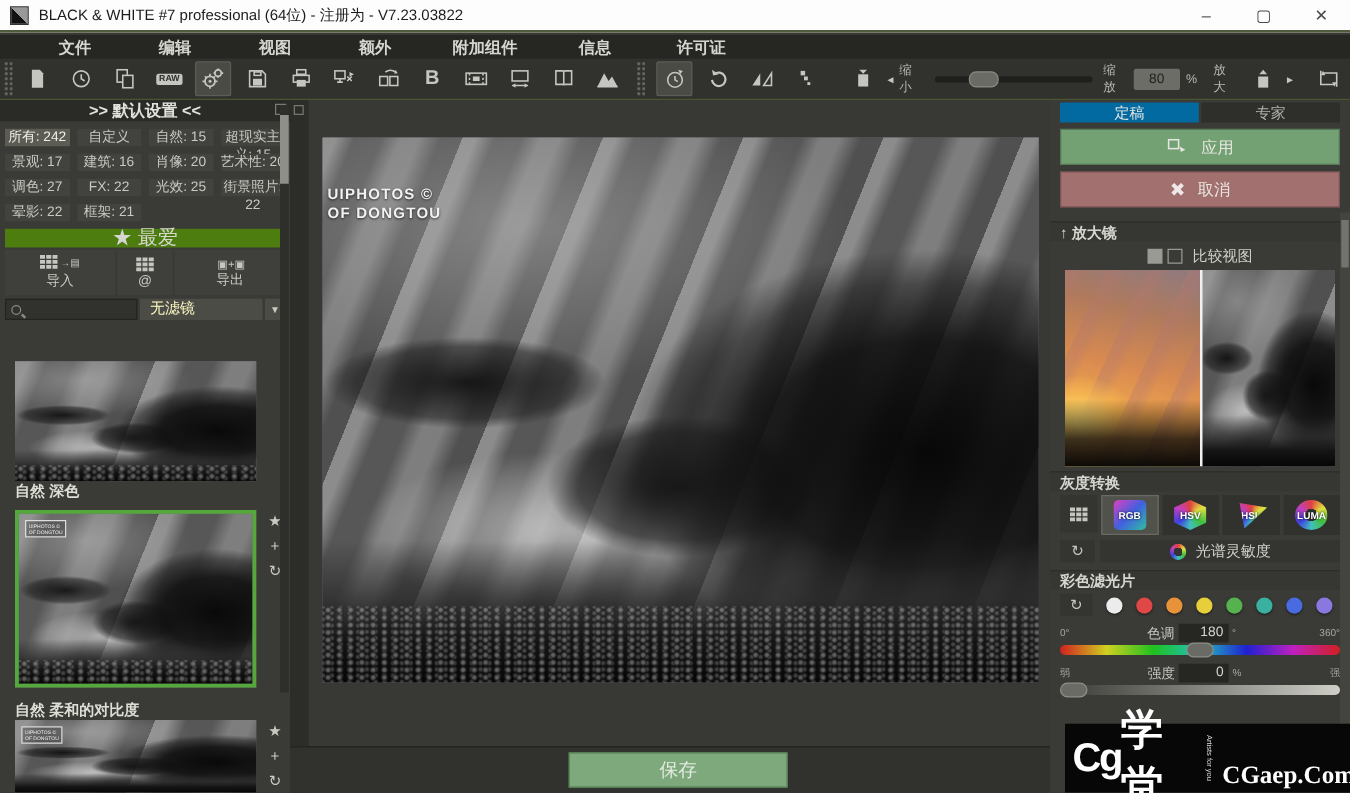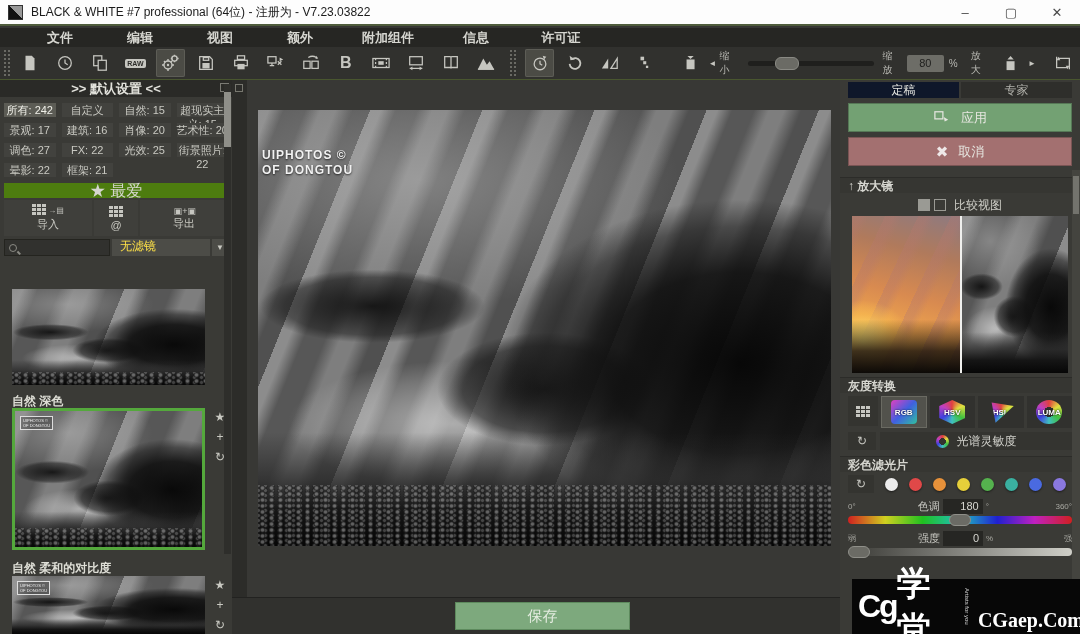--- a/index.html
+++ b/index.html
@@ -59,21 +59,21 @@
     justify-content:center; color:#c9c9c2; font-size:11px; }
   .impexp-btn.mid { flex:0 0 44px; }
   .gridicon { display:grid; grid-template-columns:repeat(3,4px); gap:1px; margin-bottom:2px; }
   .gridicon i { width:4px; height:3px; background:#c6c6c0; display:block; }
   .gi-extra { font-size:8px; color:#c6c6c0; margin-left:2px; }
   #filter-row { display:flex; margin:3px 4px; height:17px; gap:2px; }
   #search-box { flex:0 0 106px; background:#31312e; border:1px solid #24241F; display:flex; align-items:center; }
   .mag { width:8px; height:8px; border:1.5px solid #8a8a84; border-radius:50%; margin-left:4px; position:relative; }
   .mag::after { content:""; position:absolute; left:7px; top:7px; width:4px; height:1.5px;
     background:#8a8a84; transform:rotate(45deg); }
-  #filter-dd { flex:1; background:#4c4c47; color:#fde047; line-height:15px; padding-left:8px; font-size:12px; }
+  #filter-dd { flex:1; background:#4c4c47; color:#fef9c3; line-height:15px; padding-left:8px; font-size:12px; }
   #filter-arrow { flex:0 0 16px; background:#4c4c47; color:#c9c9c2; font-size:8px; text-align:center; line-height:17px; }
 
   #preset-list { position:absolute; left:0; top:205px; width:232px; height:349px; }
   .thumb { position:absolute; left:12px; width:193px; background:#555; overflow:hidden; }
   .preset-label { position:absolute; left:12px; color:#dedDd6; color:#deded6; font-size:12px; font-weight:bold; }
   .thumb.selected { border:3px solid #54a83c; }
   .side-icons { position:absolute; left:212px; width:16px; display:flex; flex-direction:column;
     gap:6px; align-items:center; color:#c9c9c2; font-size:12px; }
   #lp-scroll { position:absolute; left:224px; top:84px; width:7px; height:470px; background:#2e2e2b; }
   #lp-thumb { position:absolute; left:0; top:8px; width:7px; height:55px; background:#8f8f89; }
@@ -110,21 +110,21 @@
     letter-spacing:1px; line-height:15px; text-shadow:0 1px 2px rgba(0,0,0,.7); }
   #bottombar { position:absolute; left:232px; top:597px; width:608px; height:37px; background:#31312e;
     border-top:1px solid #222220; }
   #save-btn { position:absolute; left:223px; top:4px; width:175px; height:28px; border:1px solid #5d8a5d;
     color:#e4ece0; font-size:15px; display:flex; align-items:center; justify-content:center; }
 
   
   #rightpanel { position:absolute; left:840px; top:80px; width:240px; height:554px; background:#3a3a36; }
   #rp-tabs { position:absolute; left:8px; top:2px; width:224px; height:16px; display:flex; gap:2px; }
   .rp-tab { flex:1; text-align:center; line-height:16px; font-size:12px; }
-  .rp-tab.active { background:#0f172a; color:#e8e8e2; }
+  .rp-tab.active { background:#0369a1; color:#e8e8e2; }
   .rp-tab.inactive { background:#2e2e2b; color:#b2b2ac; }
   .big-btn { position:absolute; left:8px; width:224px; height:29px; display:flex; align-items:center;
     justify-content:center; gap:10px; color:#e6e6e0; font-size:13px; border:1px solid rgba(0,0,0,.25); }
   .sec-header { position:absolute; left:0px; width:232px; padding-left:8px; height:16px; line-height:16px;
     font-weight:bold; font-size:12px; color:#d6d6d0; border-top:1px solid #2c2c29; background:#363632; }
   #cmp-row { position:absolute; left:8px; top:117px; width:224px; height:16px; display:flex;
     align-items:center; justify-content:center; gap:8px; color:#cfcfc8; font-size:12px; }
   .cmp-sq1 { width:12px; height:12px; background:#9a9a94; }
   .cmp-sq2 { width:12px; height:12px; border:1px solid #9a9a94; margin-left:-4px; background:#3a3a36; }
   #cmp-img { position:absolute; left:12px; top:136px; width:216px; height:157px; display:flex; }
@@ -423,21 +423,21 @@
     <div id="filter-arrow">▼</div>
   </div>
 </div>
 
 <div id="preset-list">
 
   <div class="thumb sea" style="top:84px;height:96px">
     <div class="pebbles"></div>
   </div>
 
-  <div class="preset-label" style="top:188px">自然 深色</div>
+  <div class="preset-label" style="top:180px">自然 深色</div>
 
   <div class="thumb sea selected" style="top:203px;height:142px">
     <div class="wm-box">
       <div>UIPHOTOS ©</div>
       <div>OF DONGTOU</div>
     </div>
     <div class="pebbles"></div>
   </div>
   <div class="side-icons" style="top:205px">
     <span>★</span>

